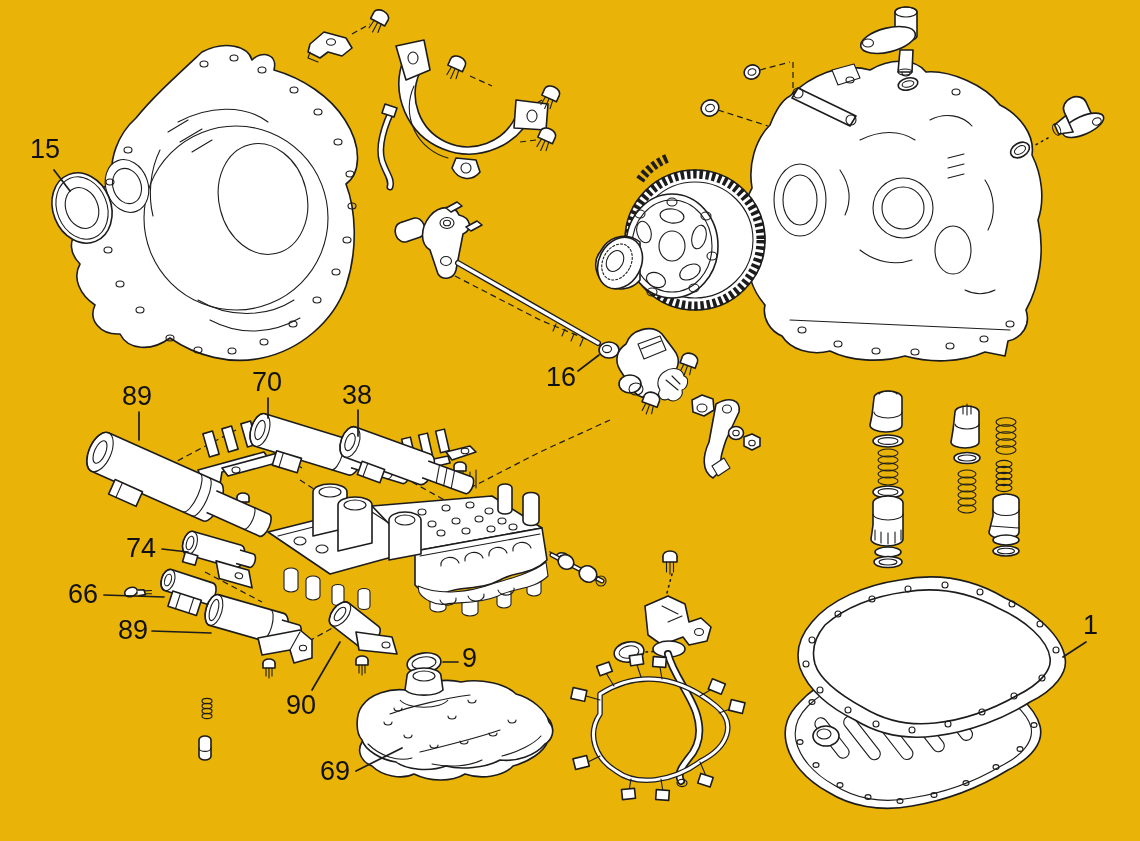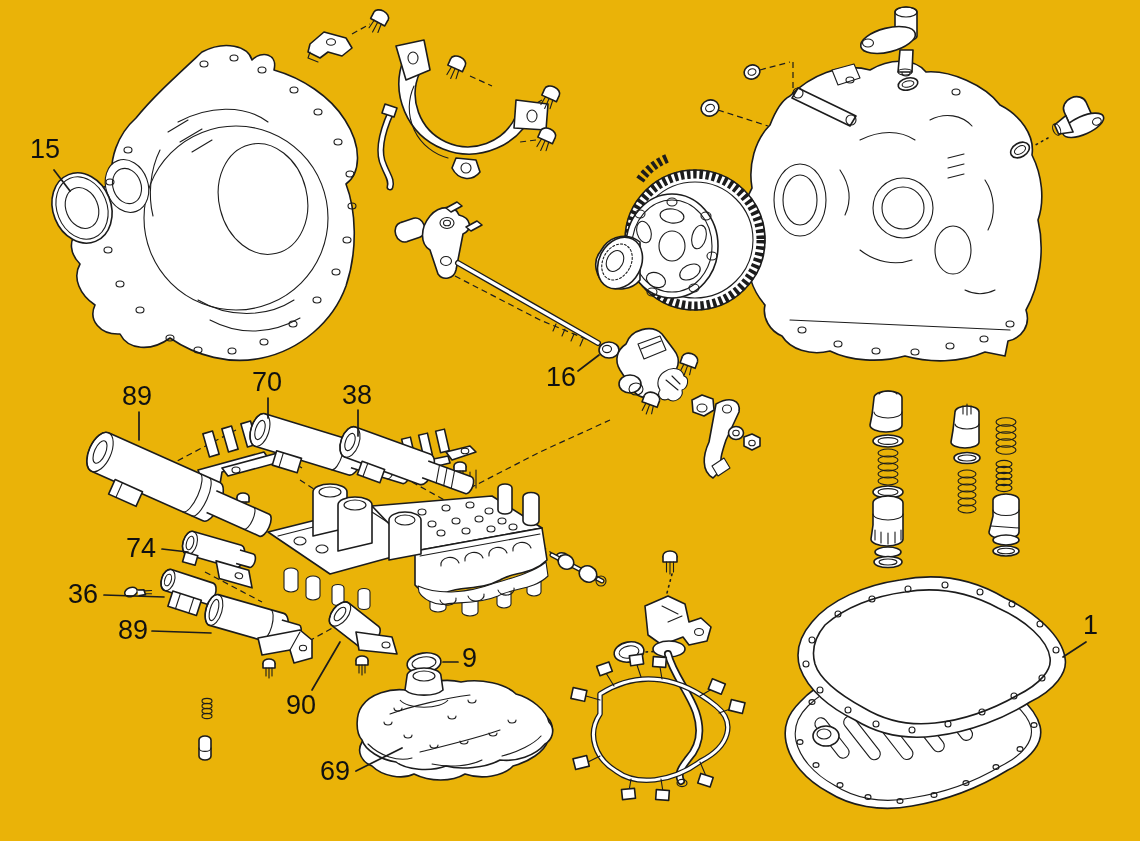--- a/index.html
+++ b/index.html
@@ -702,19 +702,19 @@
     <path class="leader" d="M1086,642 L1063,657"></path>
   </g>
 </svg>
 
   <div class="callout" style="left:30px;top:136px">15</div>
   <div class="callout" style="left:546px;top:364px">16</div>
   <div class="callout" style="left:122px;top:383px">89</div>
   <div class="callout" style="left:252px;top:369px">70</div>
   <div class="callout" style="left:342px;top:382px">38</div>
   <div class="callout" style="left:126px;top:535px">74</div>
-  <div class="callout" style="left:68px;top:581px">36</div>
+  <div class="callout" style="left:68px;top:581px">66</div>
   <div class="callout" style="left:118px;top:617px">89</div>
   <div class="callout" style="left:286px;top:692px">90</div>
   <div class="callout" style="left:462px;top:645px">9</div>
   <div class="callout" style="left:320px;top:758px">69</div>
   <div class="callout" style="left:1083px;top:612px">1</div>
 </div>
 
 </body></html>

